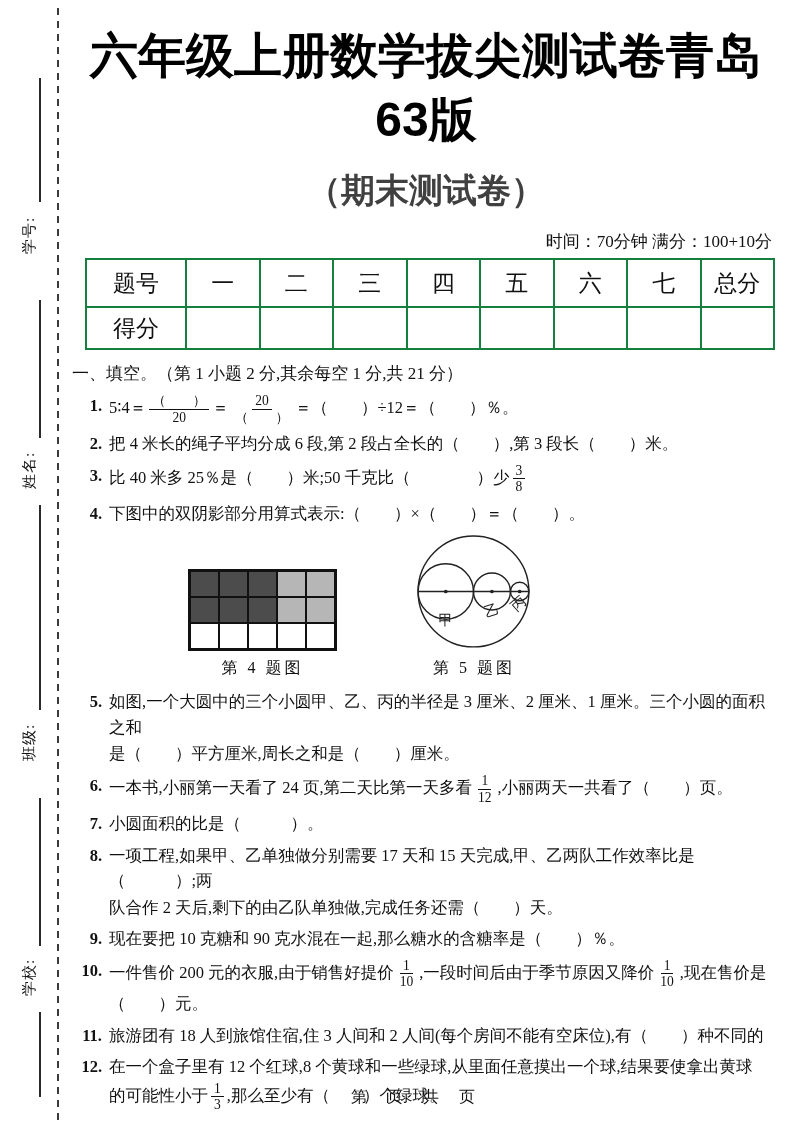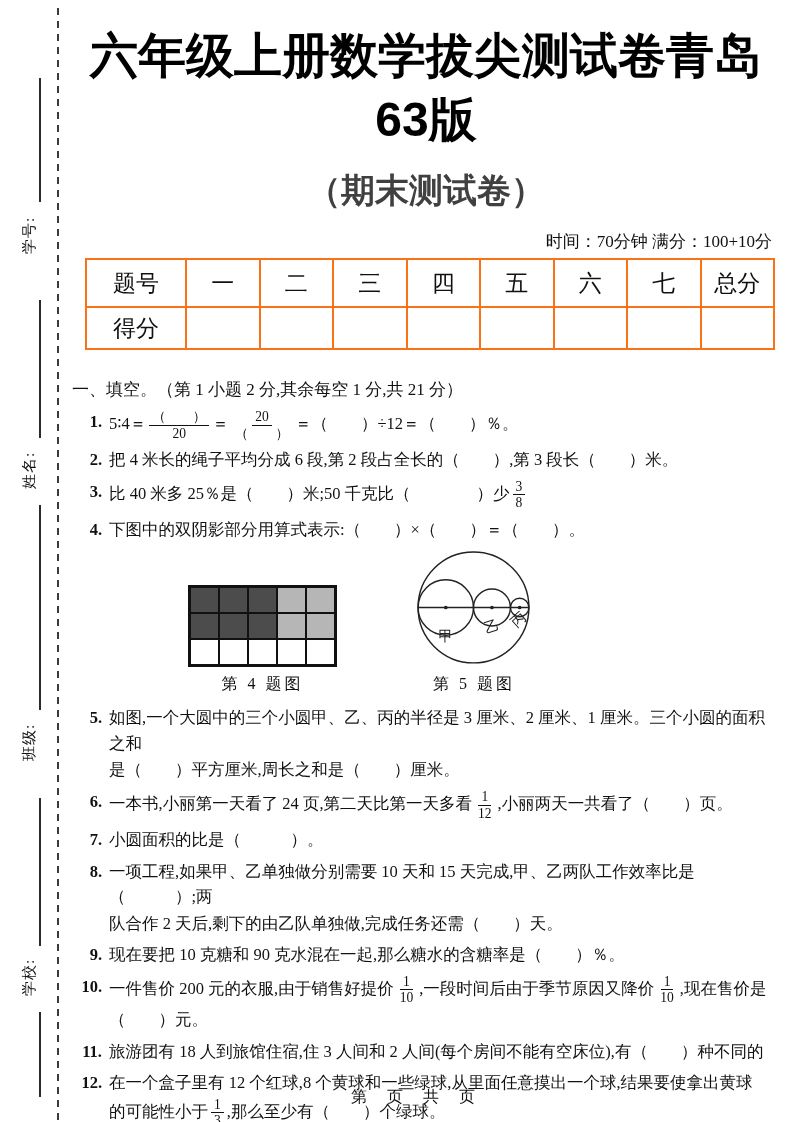--- a/index.html
+++ b/index.html
@@ -24,27 +24,27 @@
     font-size:48px;text-align:center;margin:24px 0 0 0;letter-spacing:0;color:#000;
   }
   .subtitle{
     font-family:"Liberation Sans","DejaVu Sans",sans-serif;font-weight:900;
     font-size:34px;text-align:center;margin:16px 0 0 0;color:#404040;
   }
   .meta{font-size:17px;text-align:right;margin:16px 8px 5px 0;}
   
   table.score{border-collapse:collapse;table-layout:fixed;width:690px;margin-left:13px;}
   table.score td{
-    border:2px solid #f97316;text-align:center;vertical-align:middle;
+    border:2px solid #15803d;text-align:center;vertical-align:middle;
     font-size:23px;padding:0;
   }
   table.score tr.hdr td{height:46px;}
   table.score tr.blank td{height:40px;border-radius:12px;}
   
-  .section-heading{font-size:17px;margin:28px 0 8px 0;}
+  .section-heading{font-size:17px;margin:12px 0 8px 0;}
   .question{display:flex;margin-bottom:5px;}
   .qnum{width:30px;text-align:right;margin-right:7px;font-size:16.5px;font-weight:bold;line-height:1.55;}
   .qbody{flex:1;font-size:16.5px;line-height:1.55;}
   .qline{margin-bottom:1px;}
   .frac{
     display:inline-flex;flex-direction:column;align-items:center;vertical-align:middle;
     margin:0 3px;line-height:1.15;font-size:0.82em;
   }
   .frac .fn{border-bottom:1.4px solid #111;padding:0 3px;}
   .frac .fd{padding:0 3px;}
@@ -223,21 +223,21 @@
       </div>
       <div class="question">
         <span class="qnum">7.</span>
         <div class="qbody">
           <div class="qline">小圆面积的比是（　　　）。</div>
         </div>
       </div>
       <div class="question">
         <span class="qnum">8.</span>
         <div class="qbody">
-          <div class="qline">一项工程,如果甲、乙单独做分别需要 10 天和 15 天完成,甲、乙两队工作效率比是（　　　）;两</div>
+          <div class="qline">一项工程,如果甲、乙单独做分别需要 17 天和 15 天完成,甲、乙两队工作效率比是（　　　）;两</div>
           <div class="qline">队合作 2 天后,剩下的由乙队单独做,完成任务还需（　　）天。</div>
         </div>
       </div>
       <div class="question">
         <span class="qnum">9.</span>
         <div class="qbody">
           <div class="qline">现在要把 10 克糖和 90 克水混在一起,那么糖水的含糖率是（　　）％。</div>
         </div>
       </div>
       <div class="question">

